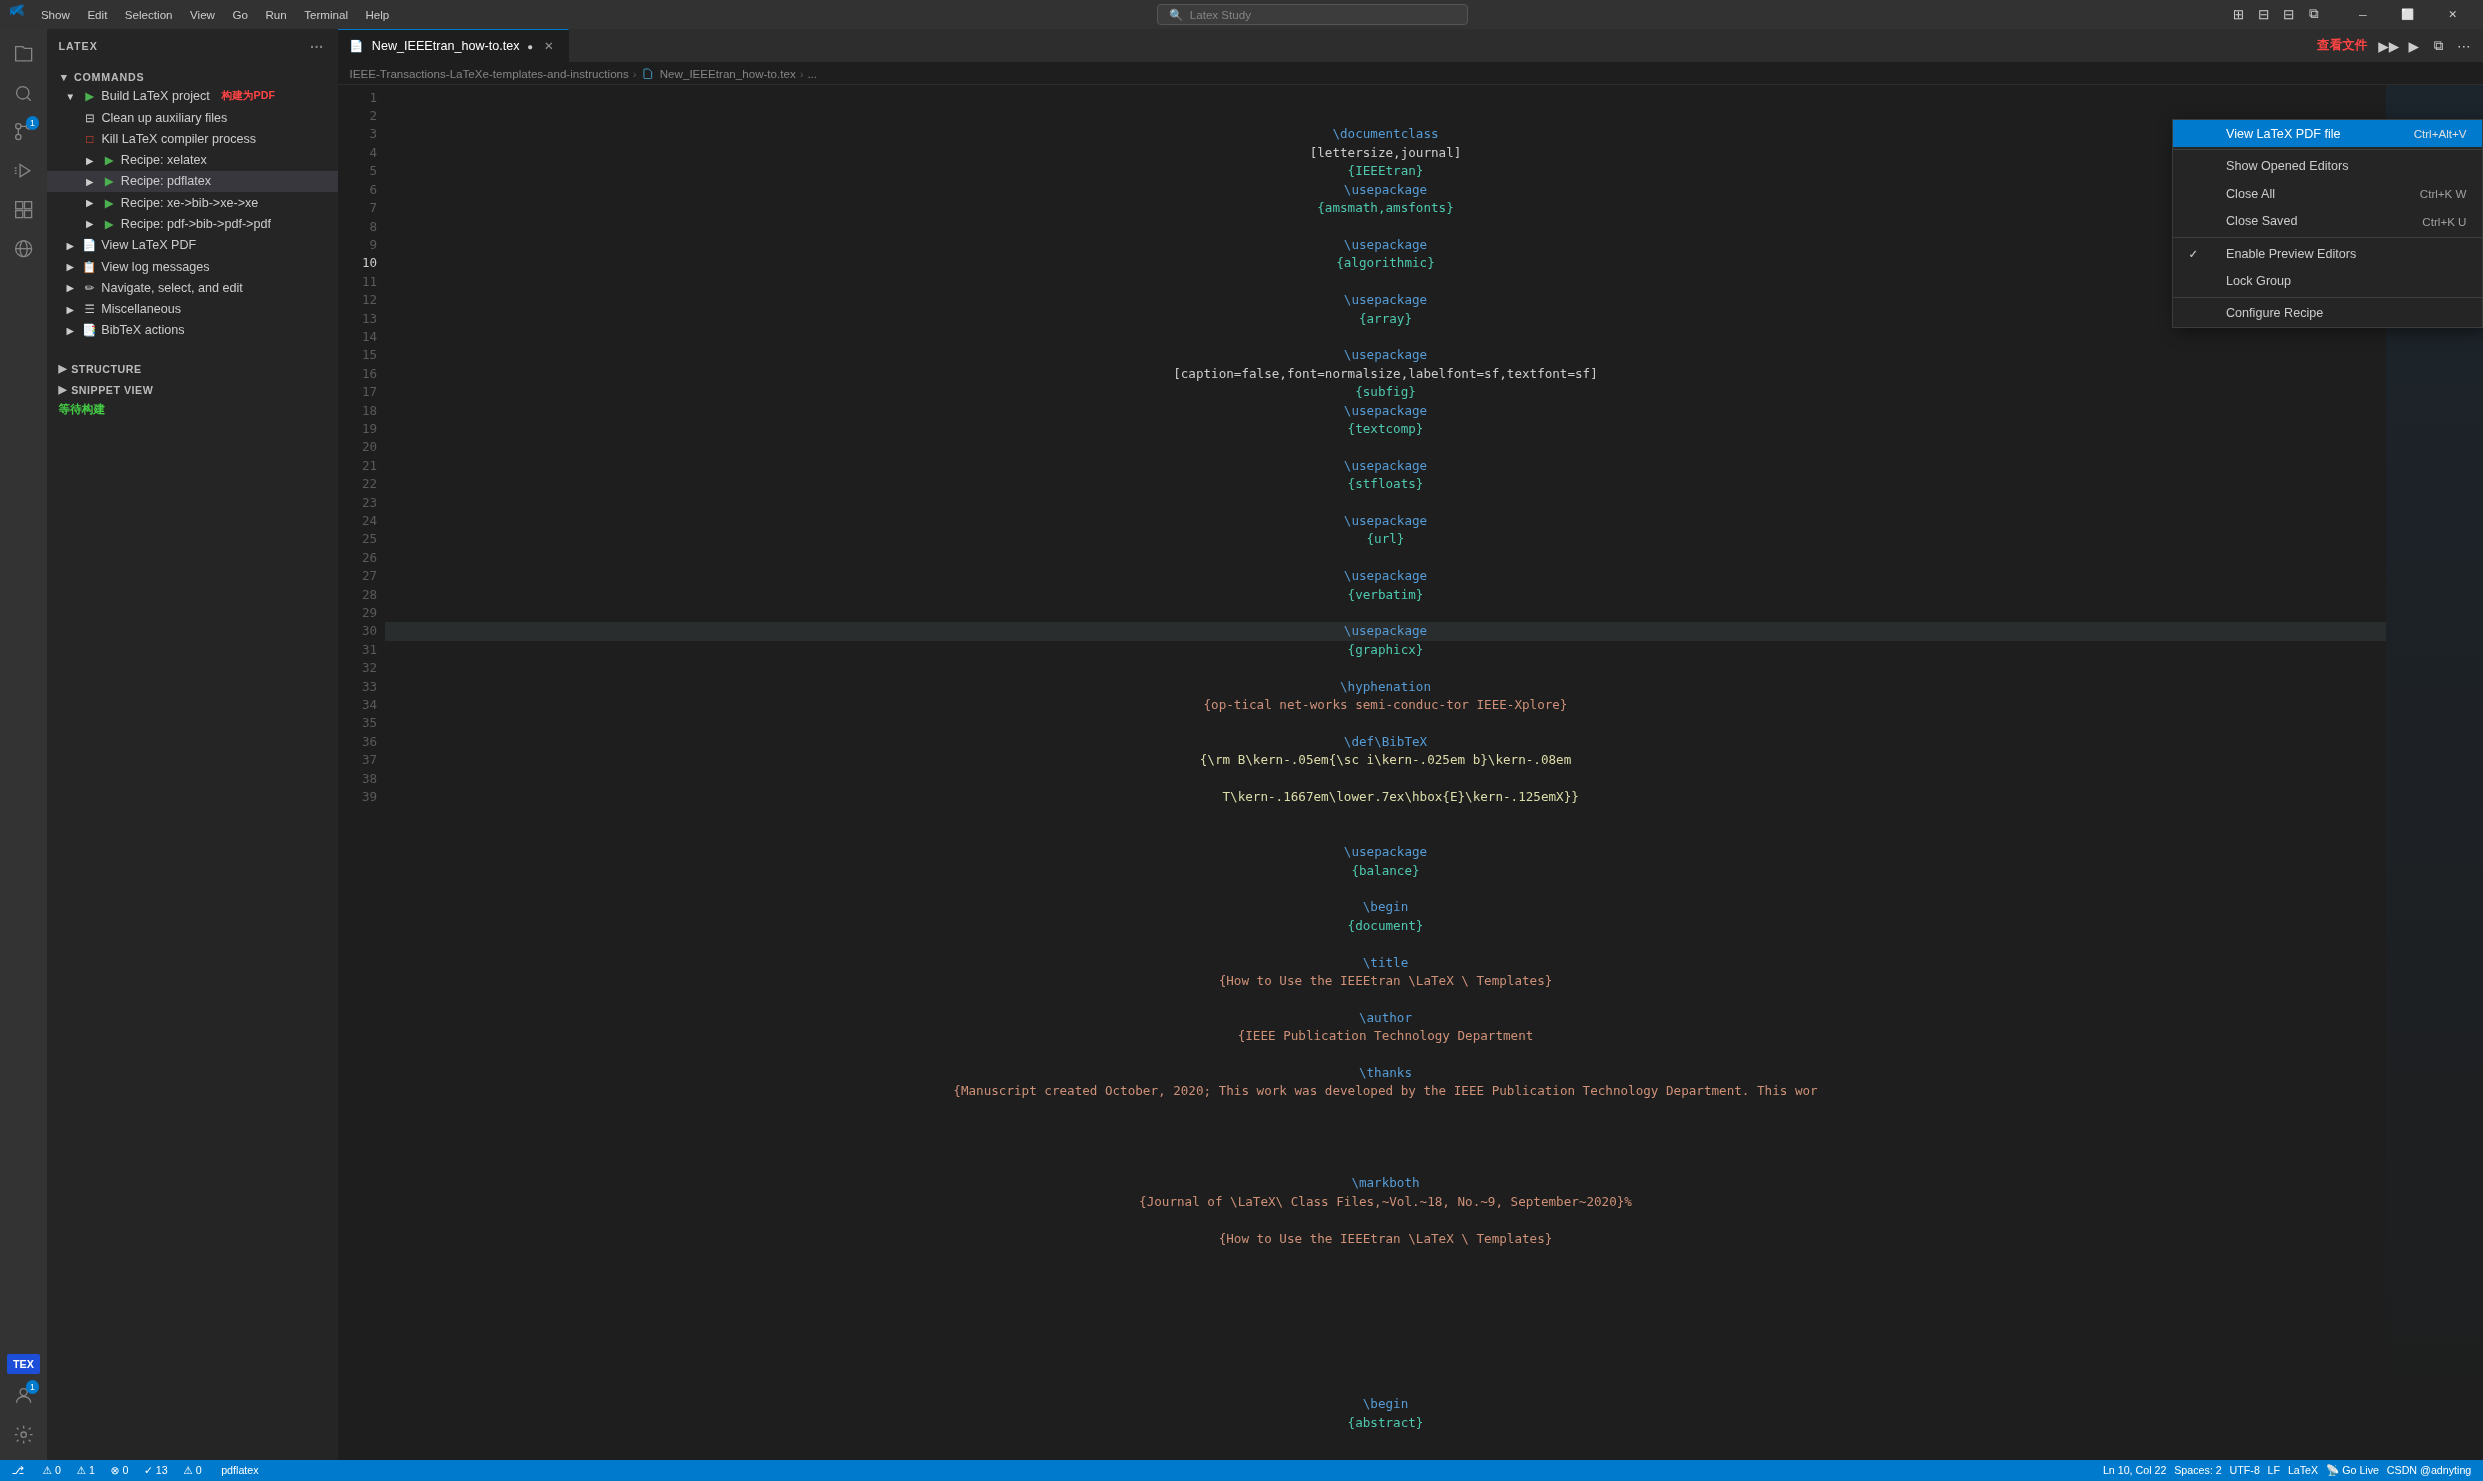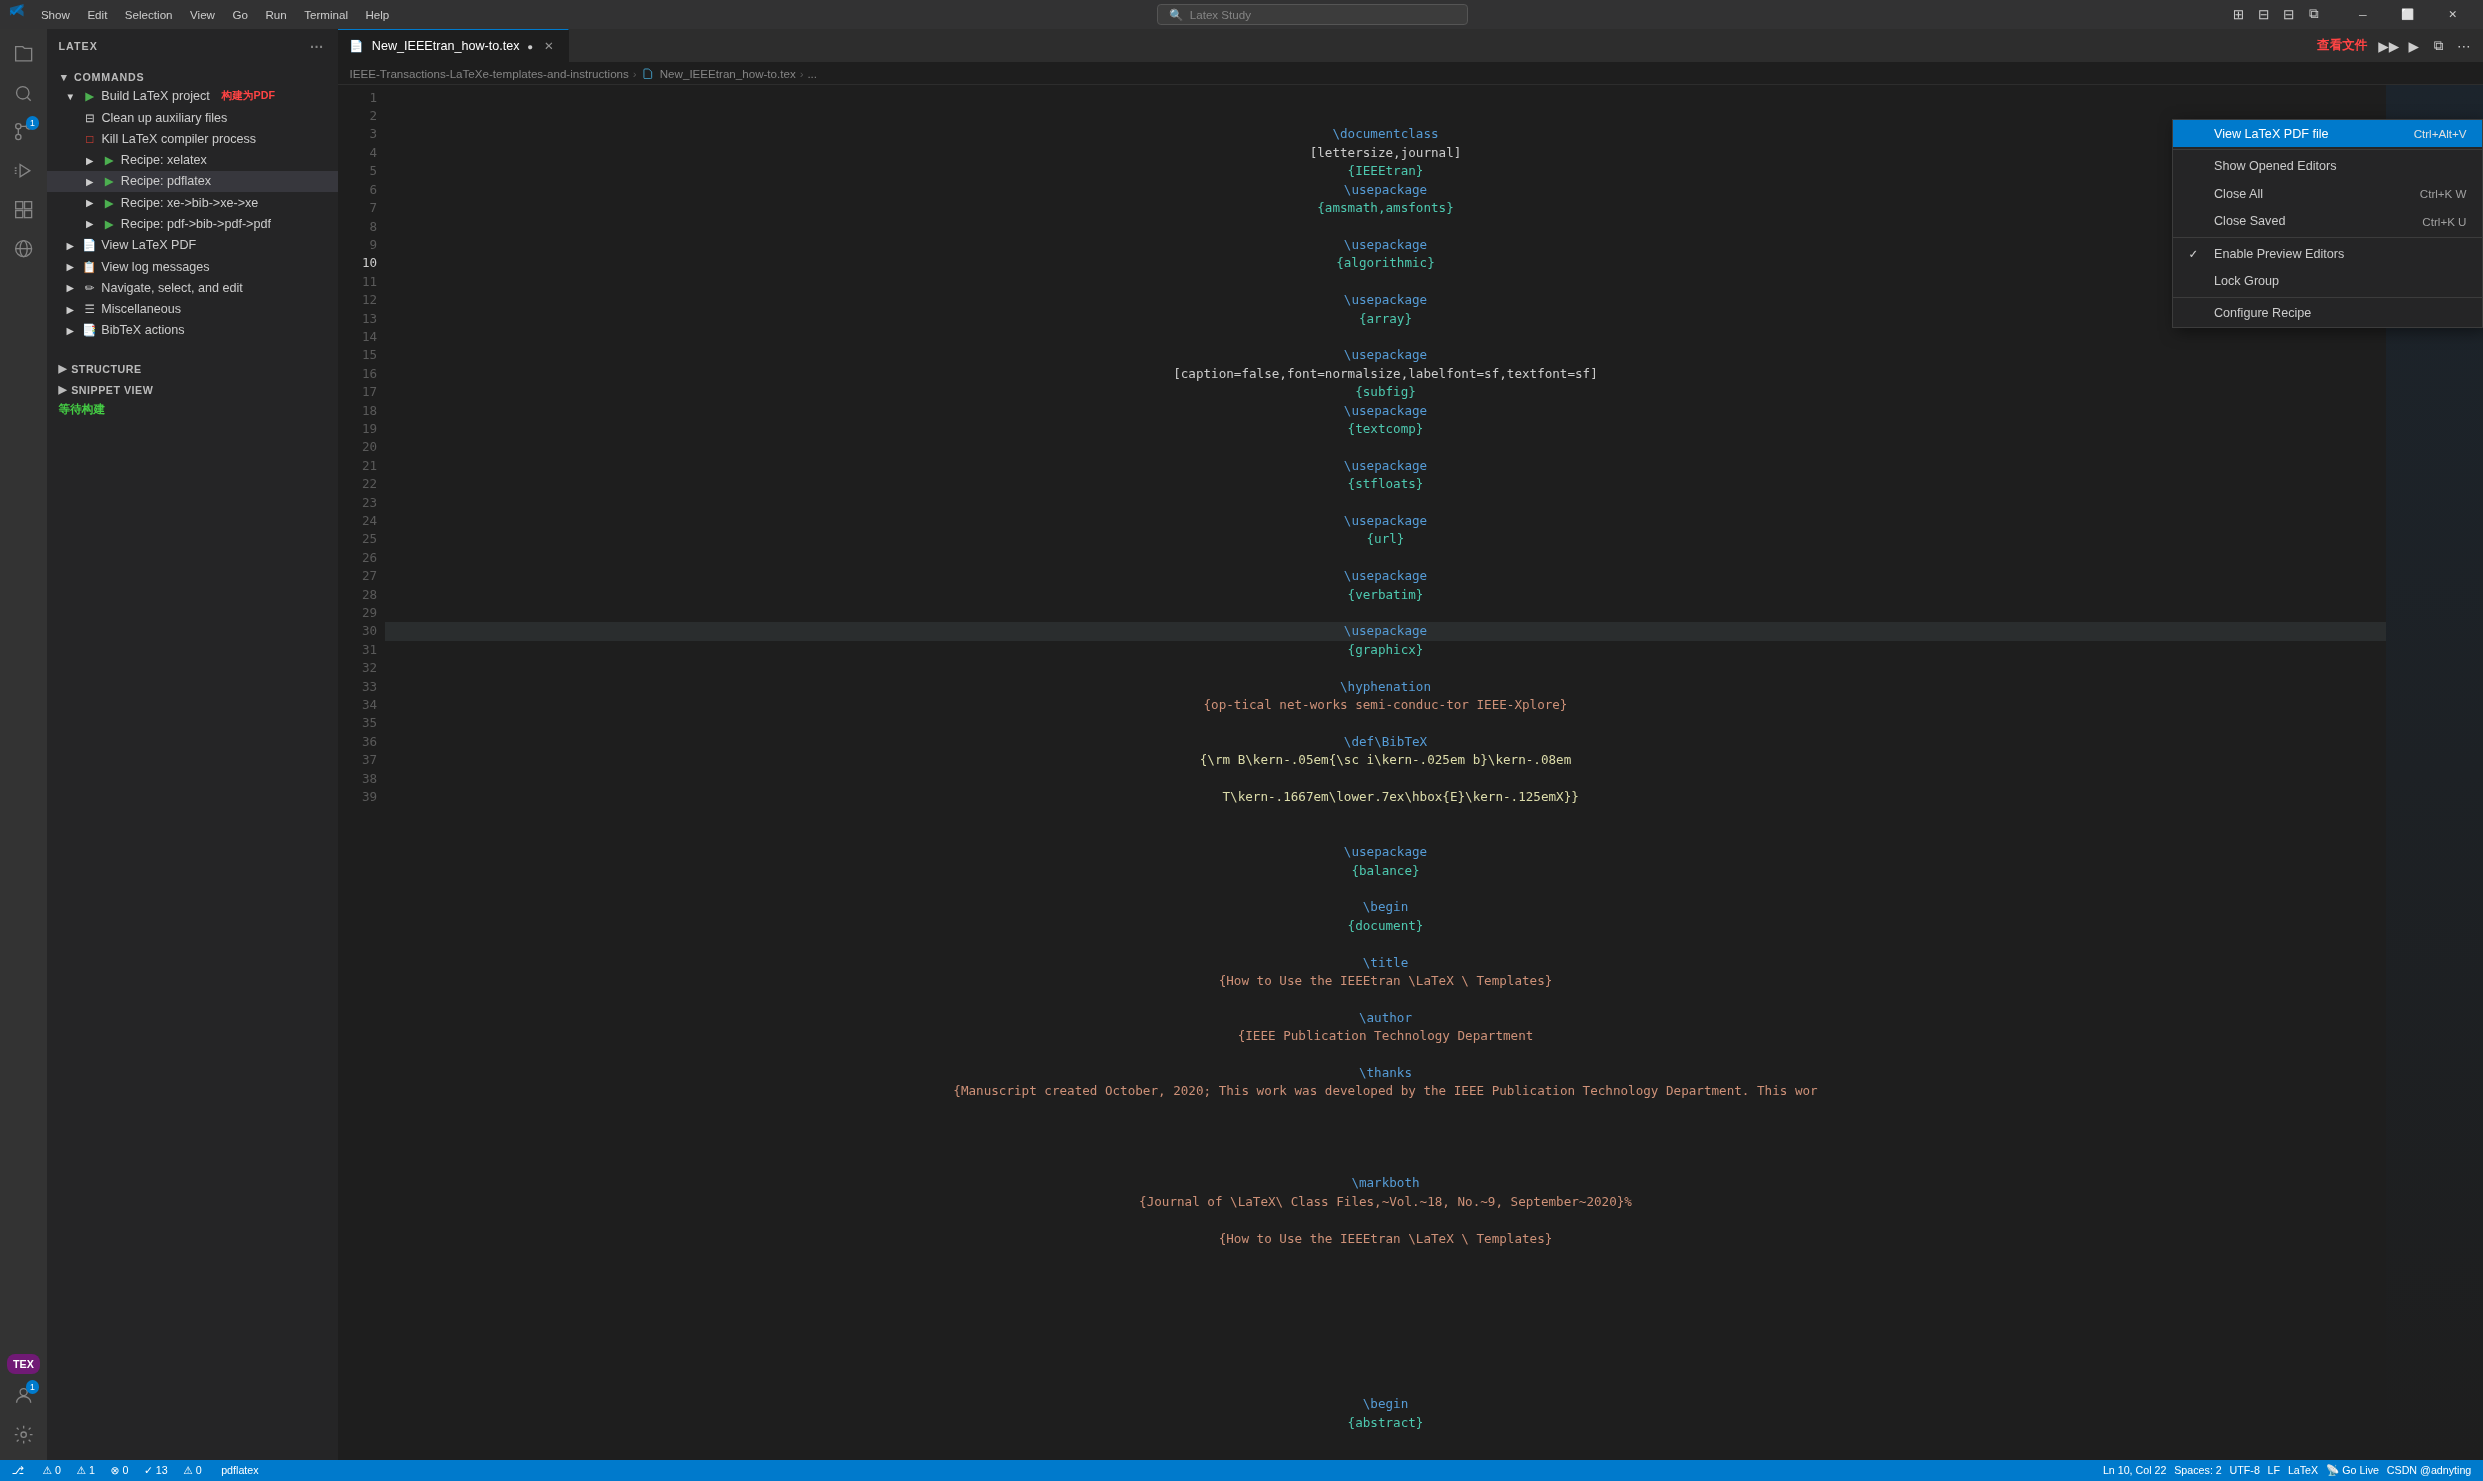--- a/index.html
+++ b/index.html
@@ -118,26 +118,26 @@
     }
     .activity-bottom {
       margin-top: auto;
       display: flex;
       flex-direction: column;
       align-items: center;
       padding-bottom: 7.8px;
       gap: 3.9px;
     }
     .tex-badge {
-      background: #701a75;
+      background: #1d4ed8;
       color: white;
       font-weight: bold;
       font-size: 10.7px;
       padding: 3.9px 5.8px;
-      border-radius: 8px;
+      border-radius: 2px;
       cursor: pointer;
     }
 
     
     .sidebar {
       width: 291px;
       background: #252526;
       flex-shrink: 0;
       display: flex;
       flex-direction: column;
@@ -347,21 +347,21 @@
       z-index: 100;
     }
     .context-menu-item {
       display: flex;
       align-items: center;
       padding: 6.8px 15.5px;
       cursor: pointer;
       font-size: 12.6px;
       color: #cccccc;
       justify-content: space-between;
-      gap: 10px;
+      gap: 22px;
     }
     .context-menu-item.highlighted {
       background: #007acc;
       color: #ffffff;
     }
     .context-menu-item .check { width: 15.5px; font-size: 11.6px; color: #cccccc; }
     .context-menu-item .shortcut { color: #a0a0a0; font-size: 11.6px; }
     .context-menu-item.highlighted .shortcut { color: #e0e0e0; }
     .context-menu-sep { height: 1px; background: #3c3c3c; margin: 1.9px 0; }
     .menu-item-label { flex: 1; }

